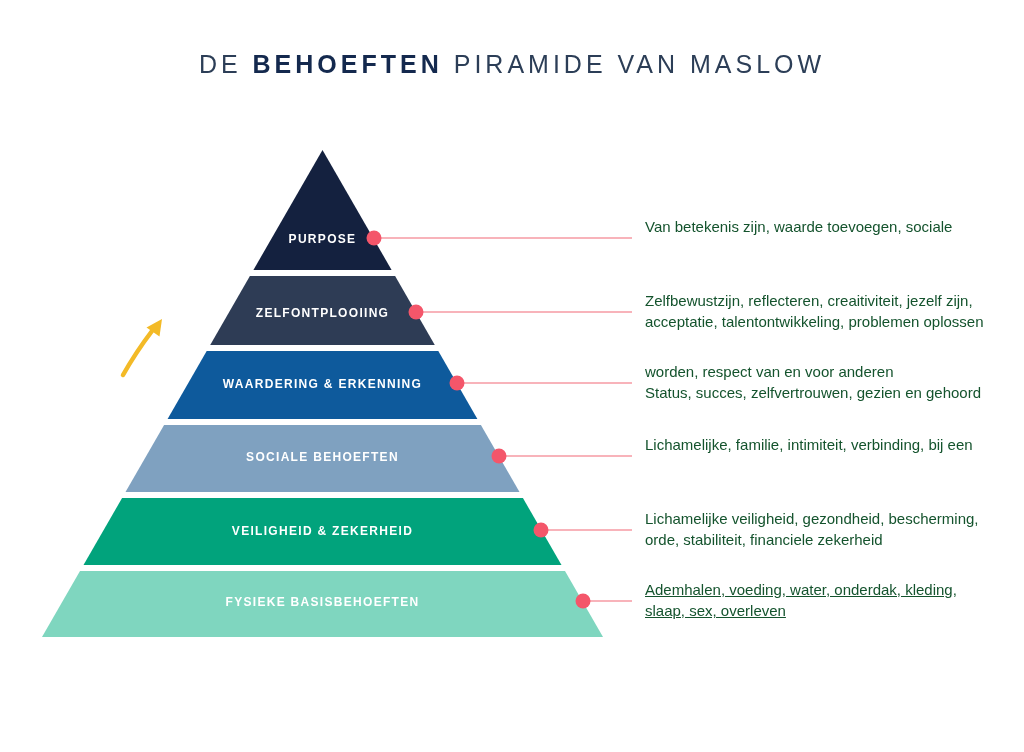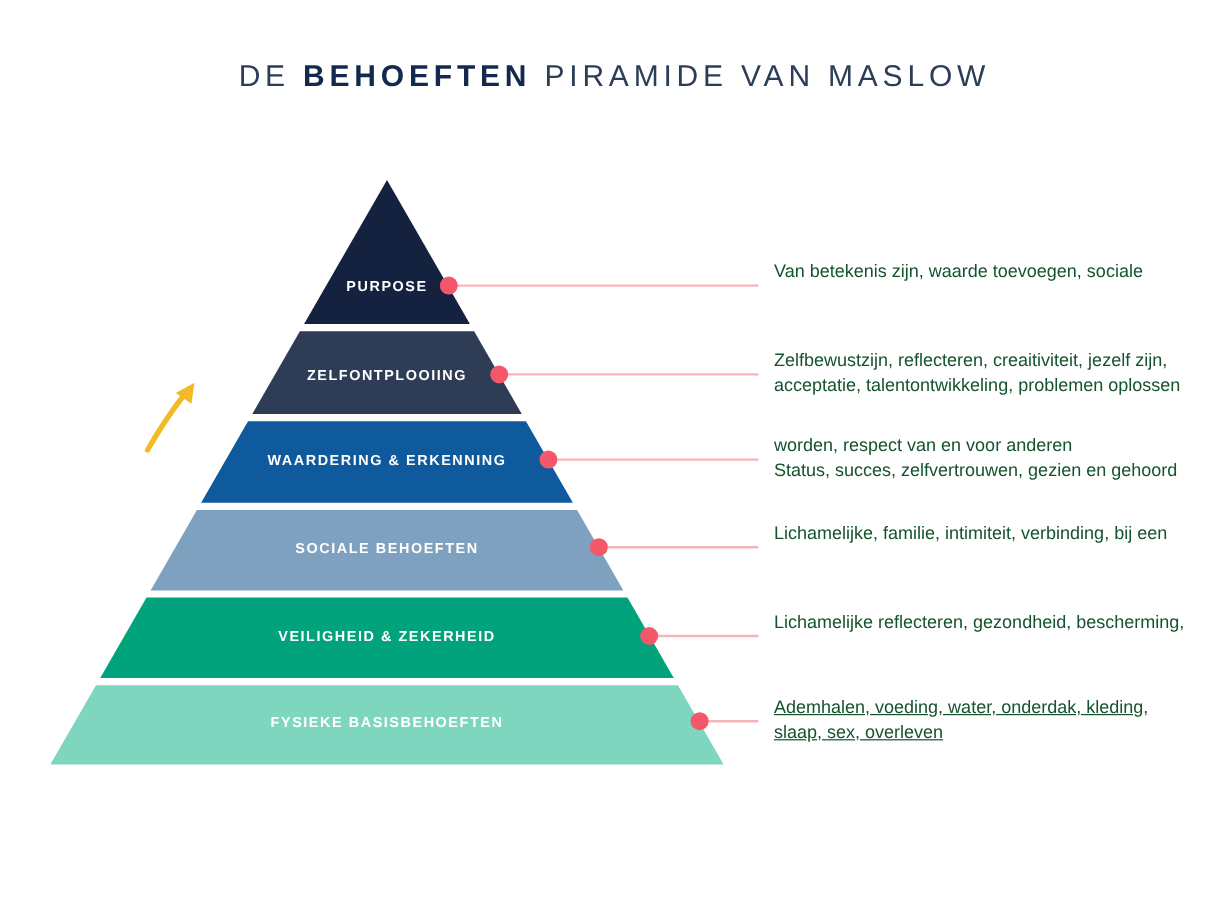--- a/index.html
+++ b/index.html
@@ -131,21 +131,22 @@
     <div>acceptatie, talentontwikkeling, problemen oplossen</div>
   </div>
   <div class="desc" style="top: 361px;">
     <div>worden, respect van en voor anderen</div>
     <div>Status, succes, zelfvertrouwen, gezien en gehoord</div>
   </div>
   <div class="desc" style="top: 434px;">
     <div>Lichamelijke, familie, intimiteit, verbinding, bij een</div>
   </div>
   <div class="desc" style="top: 508px;">
-    <div>Lichamelijke reflecteren, gezondheid, bescherming,</div>
+    <div>Lichamelijke veiligheid, gezondheid, bescherming,</div>
+    <div>orde, stabiliteit, financiele zekerheid</div>
   </div>
   <div class="desc" style="top: 579px; text-decoration: underline;">
     <div>Ademhalen, voeding, water, onderdak, kleding,</div>
     <div>slaap, sex, overleven</div>
   </div>
 
   <div class="logo">
     <span class="script">igd</span>
     <span class="plus">+</span>
   </div>

